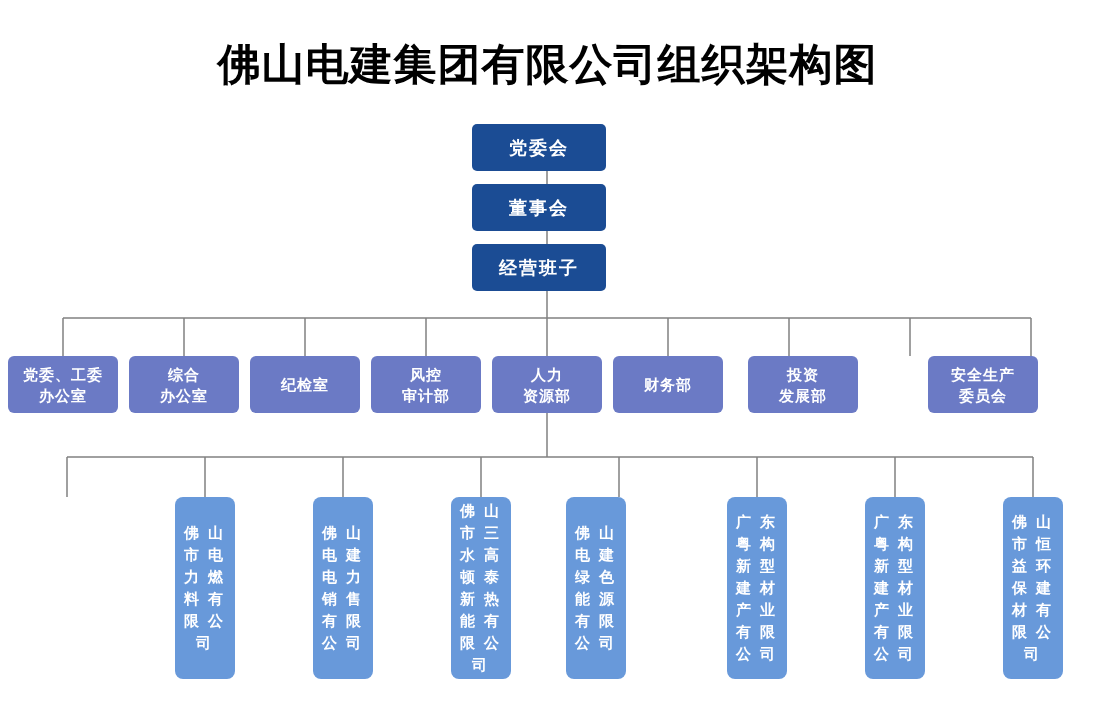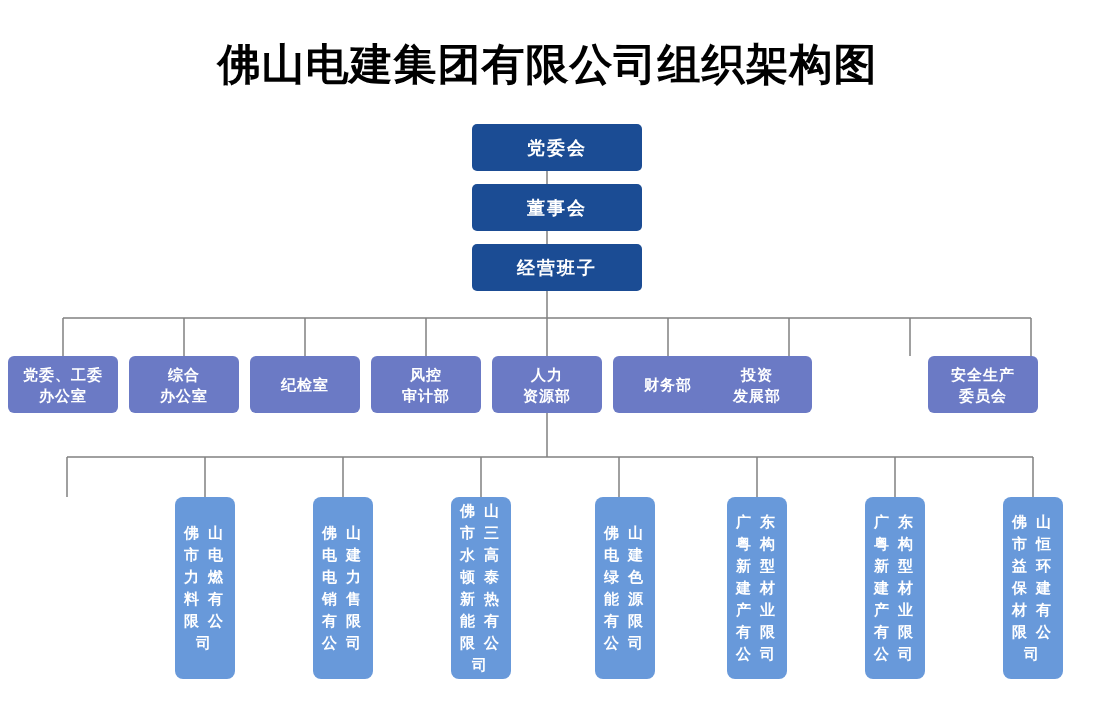--- a/index.html
+++ b/index.html
@@ -18,21 +18,21 @@
     position:absolute;left:0;top:36px;width:100%;
     text-align:center;font-size:43px;font-weight:bold;color:var(--title-text);
     letter-spacing:1px;white-space:nowrap;
   }
   .connectors{position:absolute;left:0;top:0;width:1095px;height:728px;pointer-events:none;}
   .node{
     position:absolute;display:flex;align-items:center;justify-content:center;
     color:var(--box-text);font-weight:bold;text-align:center;white-space:pre-line;
   }
   .gov{
-    left:472px;width:170px;height:47px;background:var(--governance-box);
+    left:472px;width:134px;height:47px;background:var(--governance-box);
     border-radius:5px;font-size:18px;letter-spacing:2px;
   }
   .dept{
     top:356px;width:110px;height:57px;background:var(--department-box);
     border-radius:6px;font-size:15px;line-height:21px;letter-spacing:1px;
   }
   .sub{
     top:497px;width:60px;height:182px;background:var(--subsidiary-box);
     border-radius:8px;
   }
@@ -86,35 +86,35 @@
   <div class="node dept" style="left:8px">党委、工委
 办公室</div>
   <div class="node dept" style="left:129px">综合
 办公室</div>
   <div class="node dept" style="left:250px">纪检室</div>
   <div class="node dept" style="left:371px">风控
 审计部</div>
   <div class="node dept" style="left:492px">人力
 资源部</div>
   <div class="node dept" style="left:613px">财务部</div>
-  <div class="node dept" style="left:702px">投资
+  <div class="node dept" style="left:748px">投资
 发展部</div>
   <div class="node dept" style="left:928px">安全生产
 委员会</div>
 
   <div class="node sub" style="left:175px">
     <div class="vtext">佛山市电力燃料有限公司</div>
   </div>
   <div class="node sub" style="left:313px">
     <div class="vtext">佛山电建电力销售有限公司</div>
   </div>
   <div class="node sub" style="left:451px">
     <div class="vtext">佛山市三水高顿泰新热能有限公司</div>
   </div>
-  <div class="node sub" style="left:595px">
+  <div class="node sub" style="left:566px">
     <div class="vtext">佛山电建绿色能源有限公司</div>
   </div>
   <div class="node sub" style="left:727px">
     <div class="vtext">广东粤构新型建材产业有限公司</div>
   </div>
   <div class="node sub" style="left:865px">
     <div class="vtext">广东粤构新型建材产业有限公司</div>
   </div>
   <div class="node sub" style="left:1003px">
     <div class="vtext">佛山市恒益环保建材有限公司</div>

